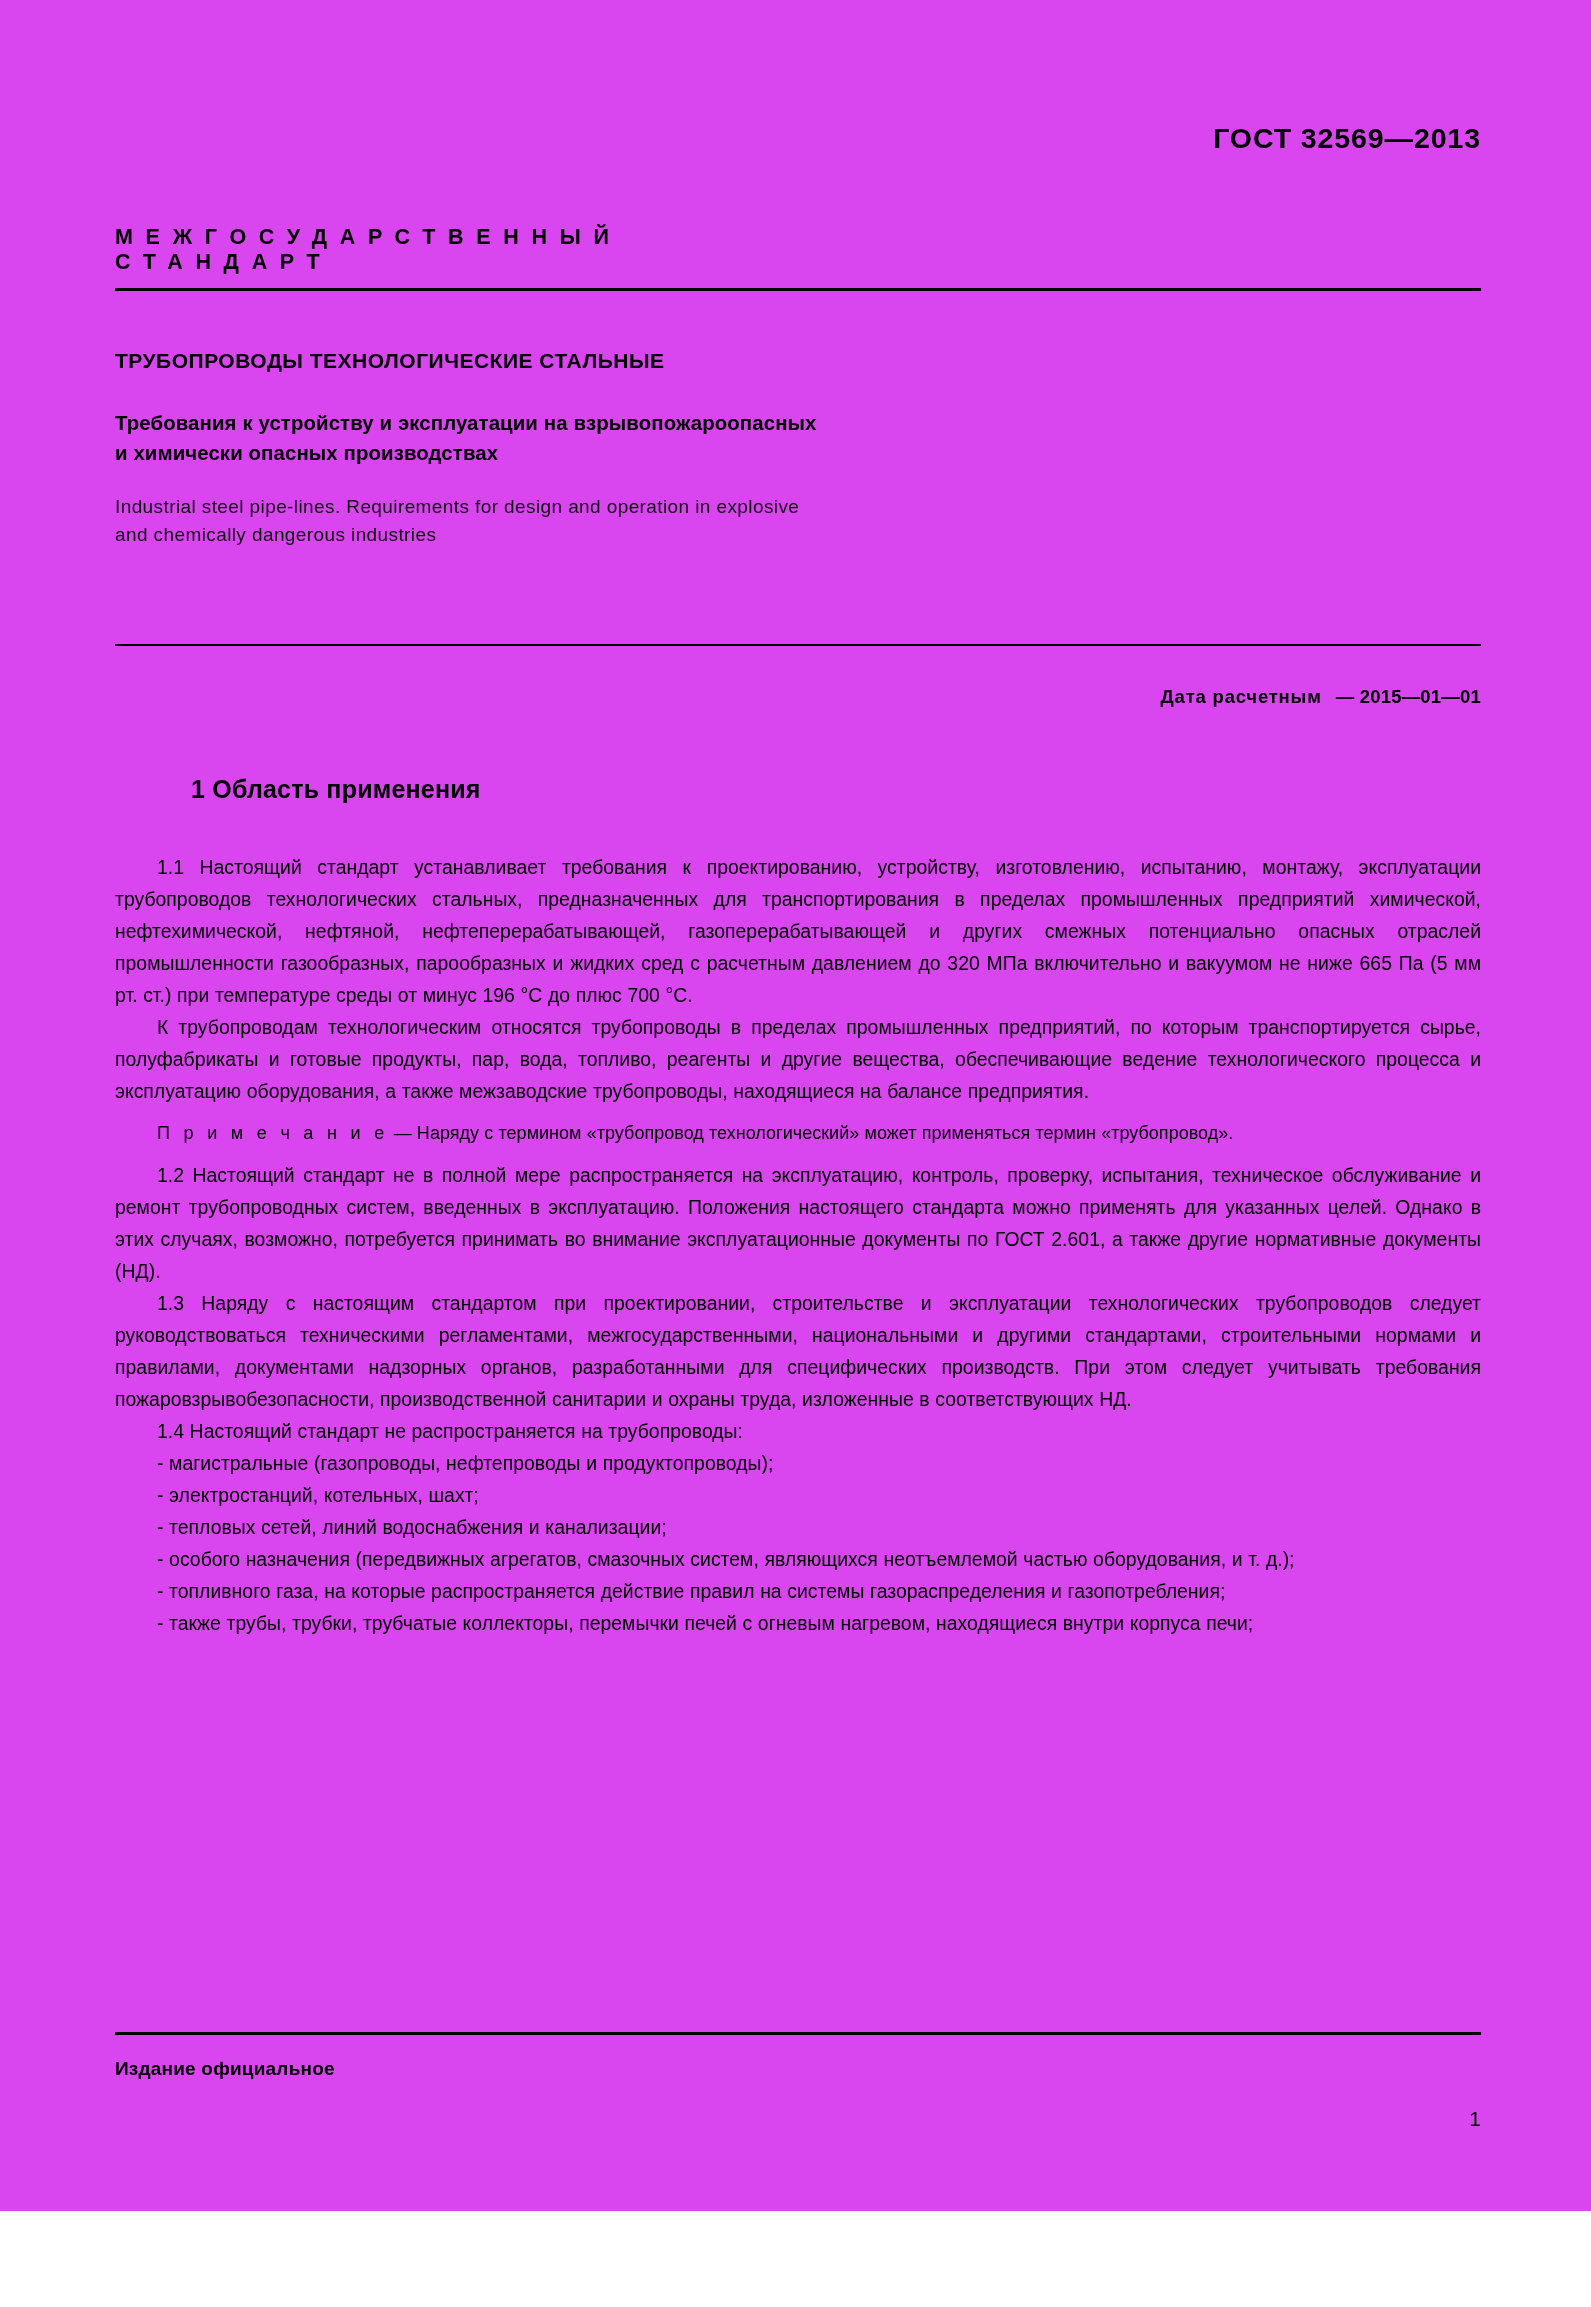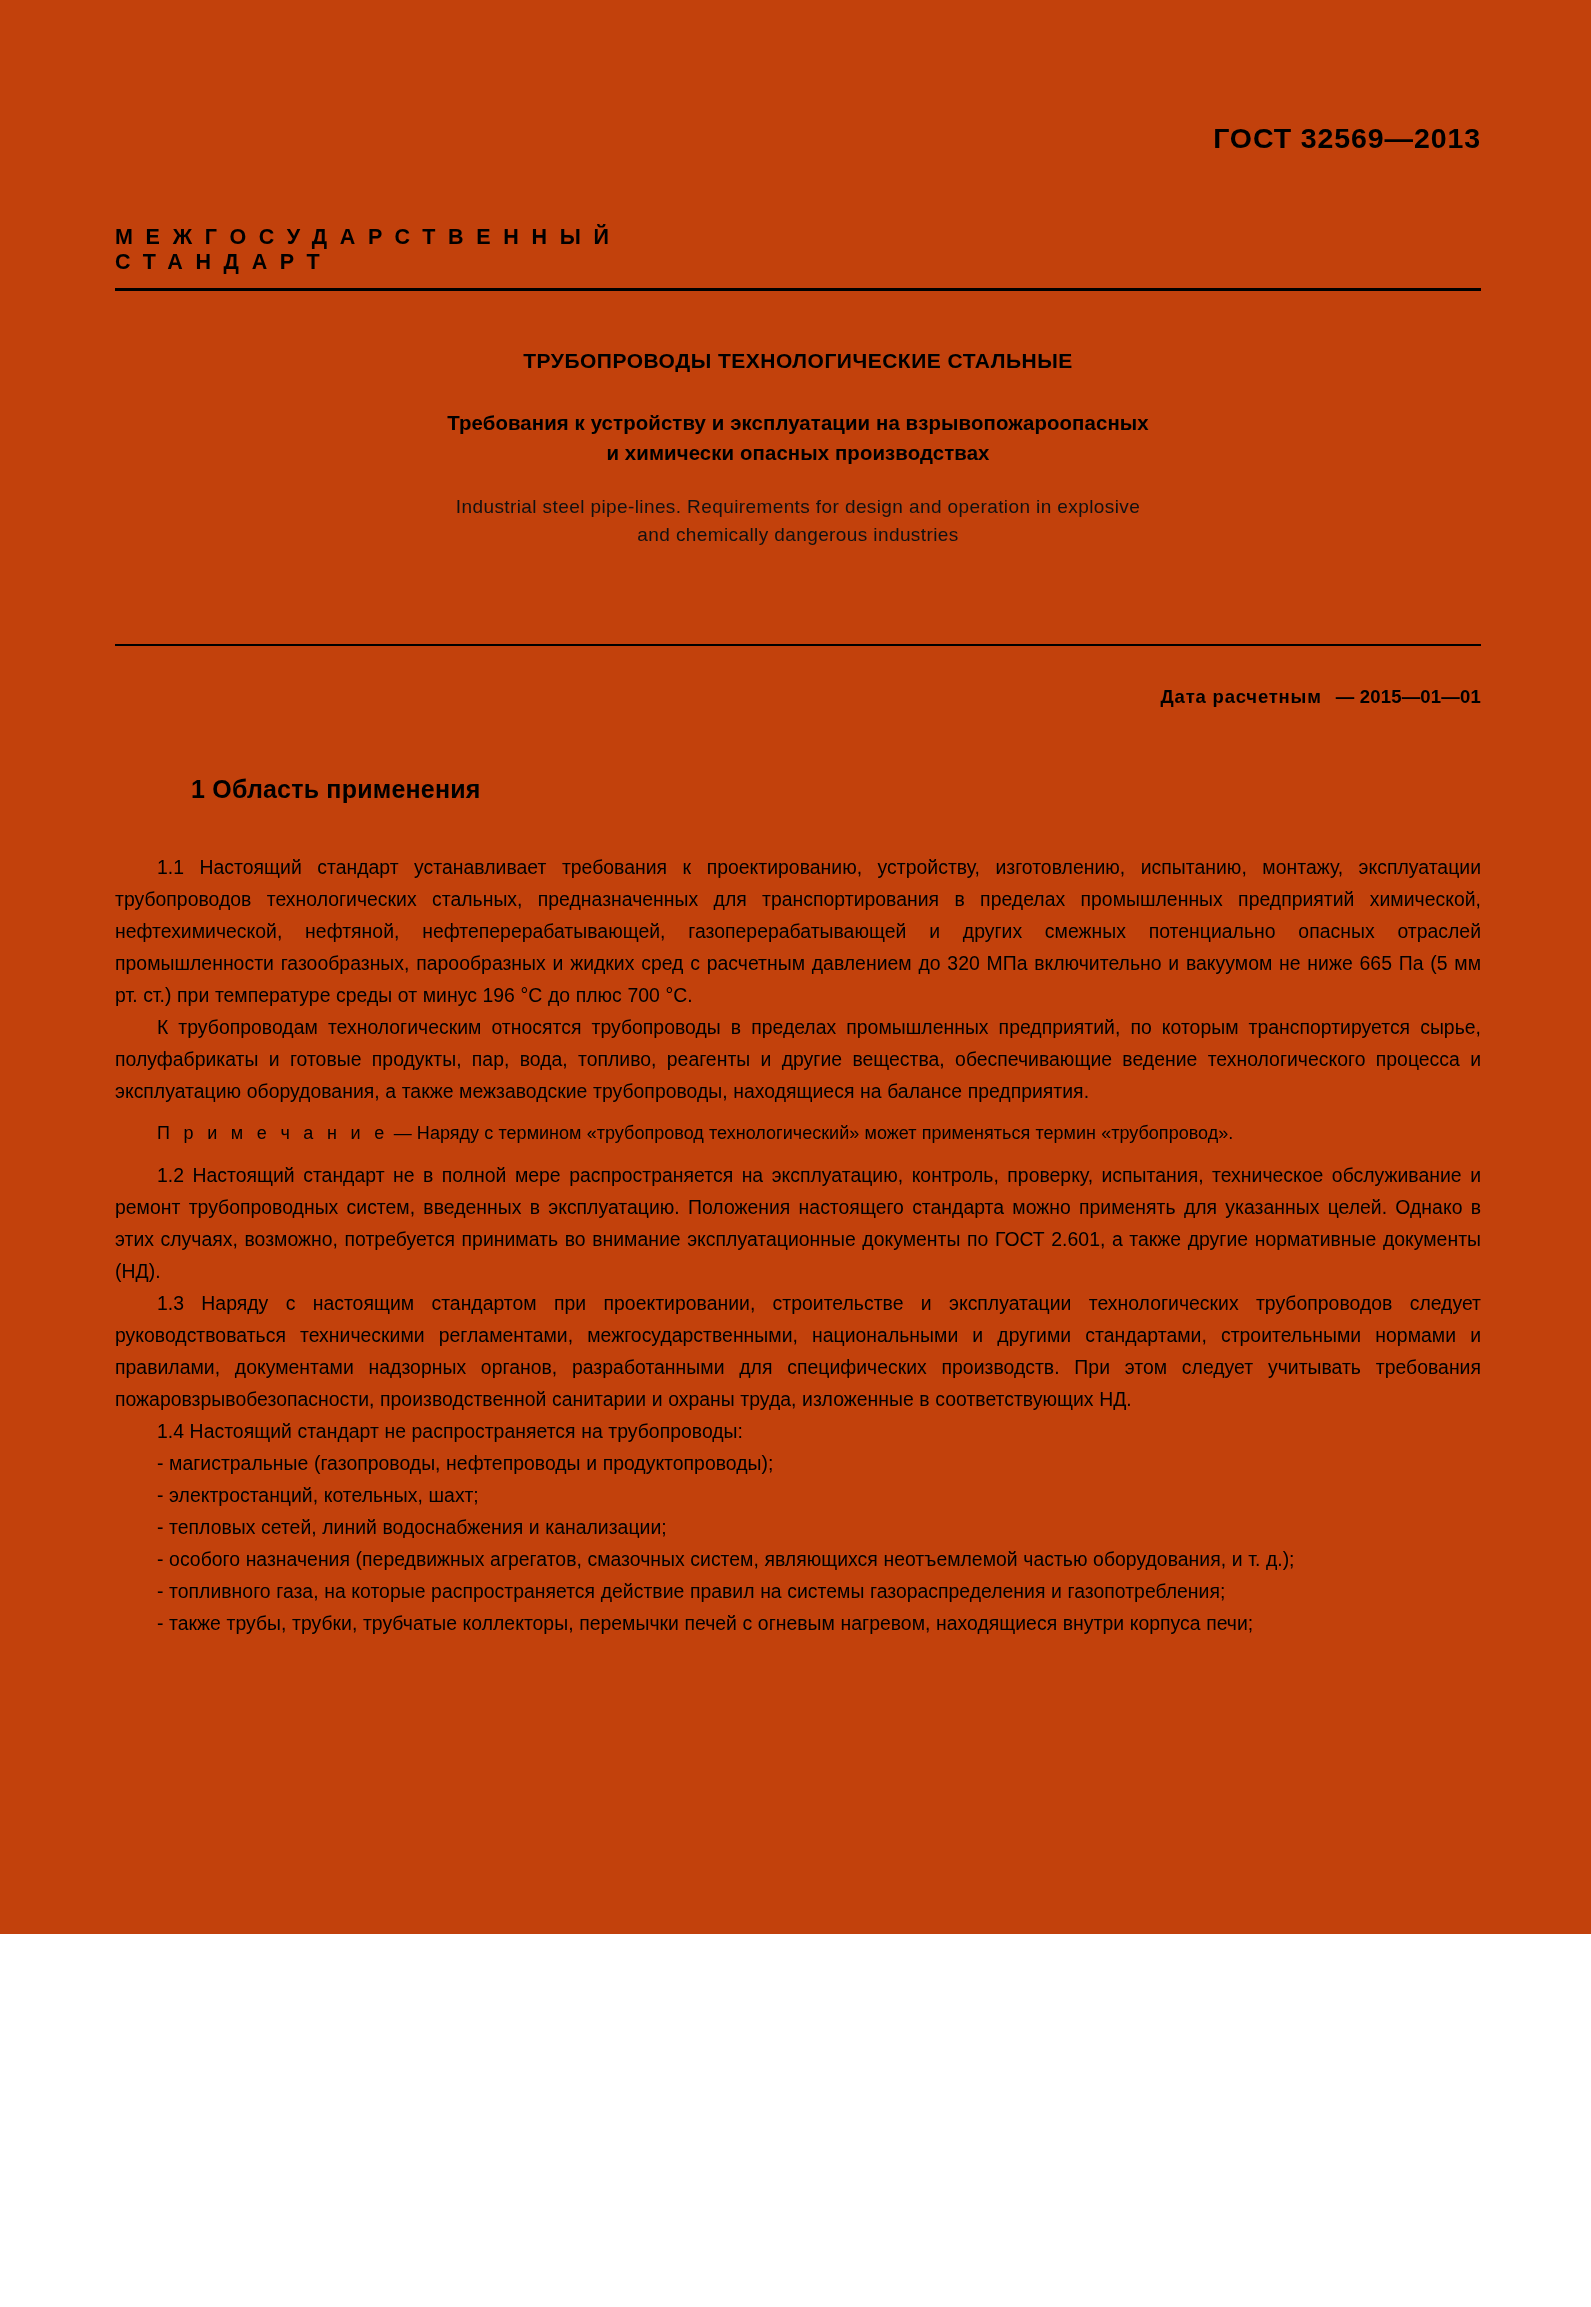--- a/index.html
+++ b/index.html
@@ -9,22 +9,22 @@
     background: #ffffff;
   }
   body {
     font-family: "Liberation Sans", sans-serif;
     color: #000000;
     -webkit-font-smoothing: none;
   }
   .page {
     position: relative;
     width: 1591px;
-    height: 1934px;
-    background: #c2410c;
+    height: 2211px;
+    background: #d946ef;
     box-sizing: border-box;
     overflow: hidden;
   }
 
   
   .doc-number {
     position: absolute;
     top: 122px;
     right: 110px;
     font-size: 28.5px;
@@ -64,21 +64,20 @@
   .rule-top    { top: 288px;  height: 3.1px; }
   .rule-mid    { top: 644px;  height: 2.3px; }
   .rule-bottom { top: 2032px; height: 3.1px; }
 
   
   .title-block {
     position: absolute;
     top: 348px;
     left: 115px;
     right: 110px;
-    text-align: center;
   }
   .title-main {
     font-size: 21px;
     font-weight: bold;
     letter-spacing: 0.5px;
     line-height: 1.2;
   }
   .title-sub {
     margin-top: 35px;
     font-size: 20.4px;

